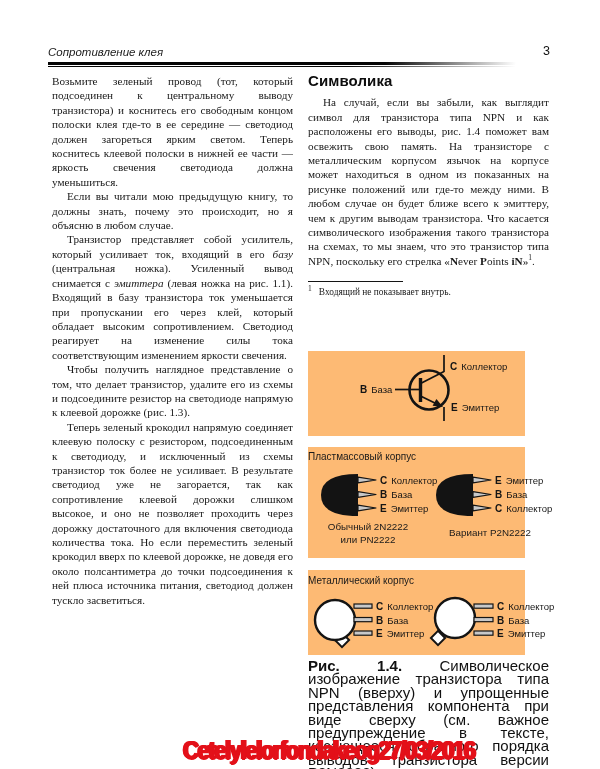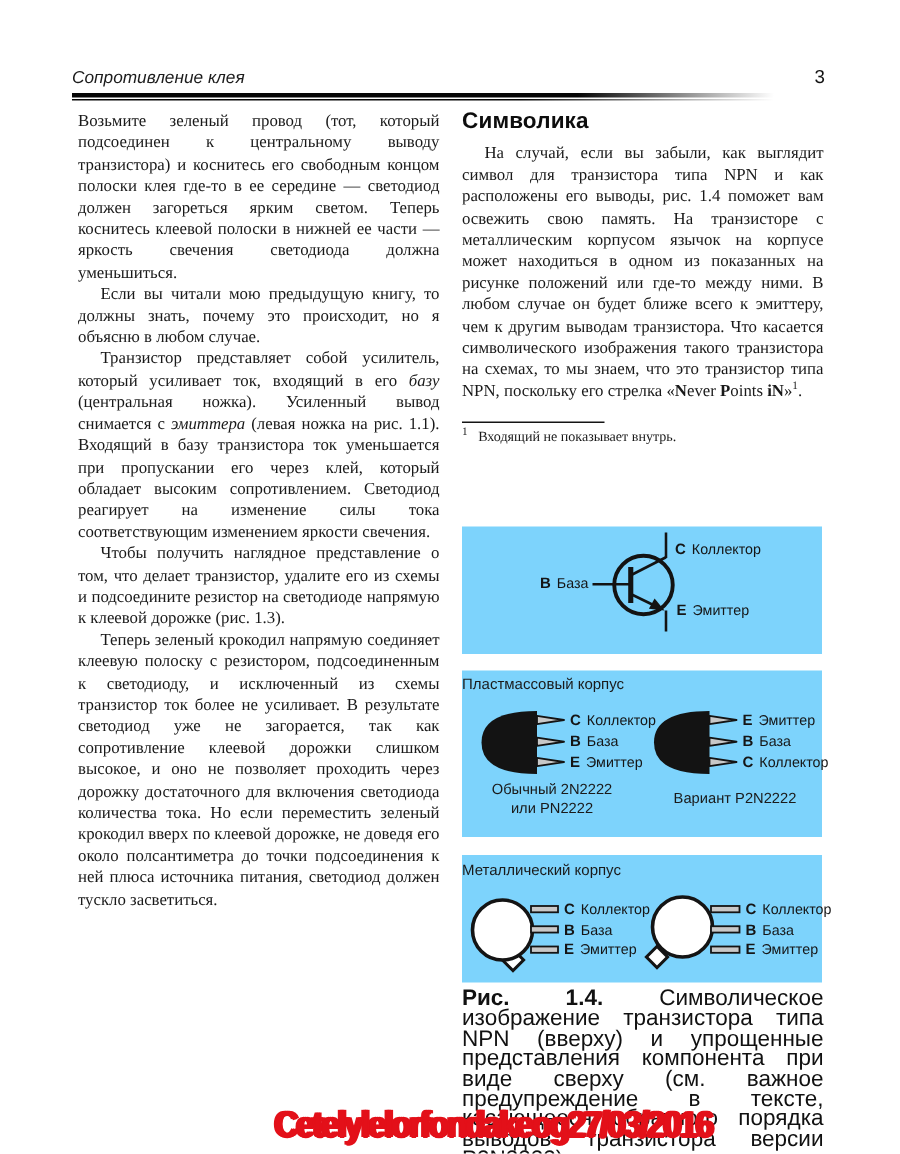--- a/index.html
+++ b/index.html
@@ -23,21 +23,21 @@
   .col i{font-style:italic}
   h2{font-family:"Liberation Sans",sans-serif;font-size:15px;font-weight:bold;margin:15px 0 7px;color:#0d0d0d;letter-spacing:.1px;text-align:left}
   .col-right{position:relative}
   .col-right h2{margin-top:0}
   sup{font-size:7.5px;line-height:0}
   .fnrule{width:95px;height:1px;background:#141414;margin:13px 0 4px}
   .footnote{font-size:9.4px;line-height:12px;text-align:left}
   .footnote sup{margin-right:7px}
   
   .figure{position:absolute;top:277px;left:0;width:241px;height:385px}
-  .panel{position:absolute;left:0;width:240px;background:#7dd3fc}
+  .panel{position:absolute;left:0;width:217px;background:#fdba74}
   .panel.p1{top:0;height:85px}
   .panel.p2{top:96px;height:111px}
   .panel.p3{top:219px;height:85px}
   .panel svg{position:absolute;left:0;top:0}
   .ptitle{position:absolute;top:3px;left:0;width:100%;text-align:left;font-family:"Liberation Sans",sans-serif;font-size:10px;color:#1a1a1a}
   .plabel{position:absolute;font-family:"Liberation Sans",sans-serif;font-size:9.5px;white-space:nowrap;color:#151515}
   .plabel b{font-size:10px;margin-right:4px}
   .pcap{position:absolute;font-family:"Liberation Sans",sans-serif;font-size:9.8px;color:#1a1a1a;text-align:center;line-height:12.5px}
   .figcaption{position:absolute;top:308px;left:0;width:241px;font-family:"Liberation Sans",sans-serif;font-size:15px;line-height:13.4px;text-align:justify;color:#111}
   

